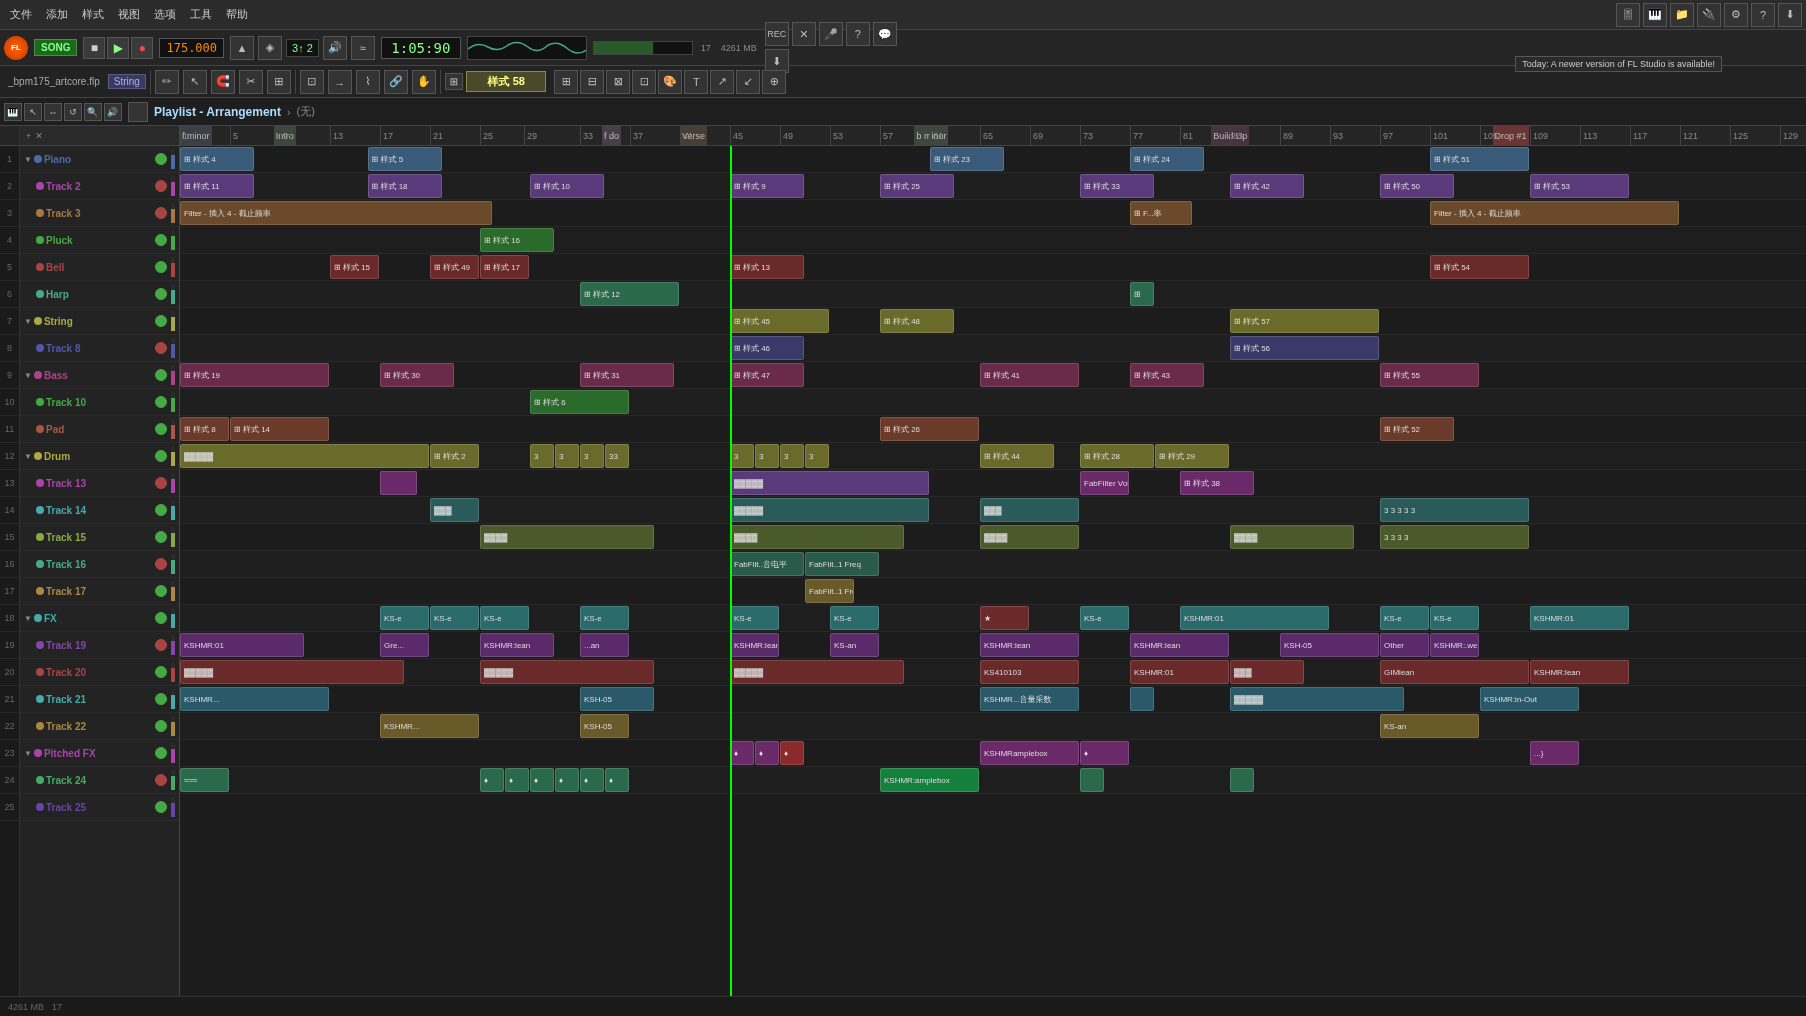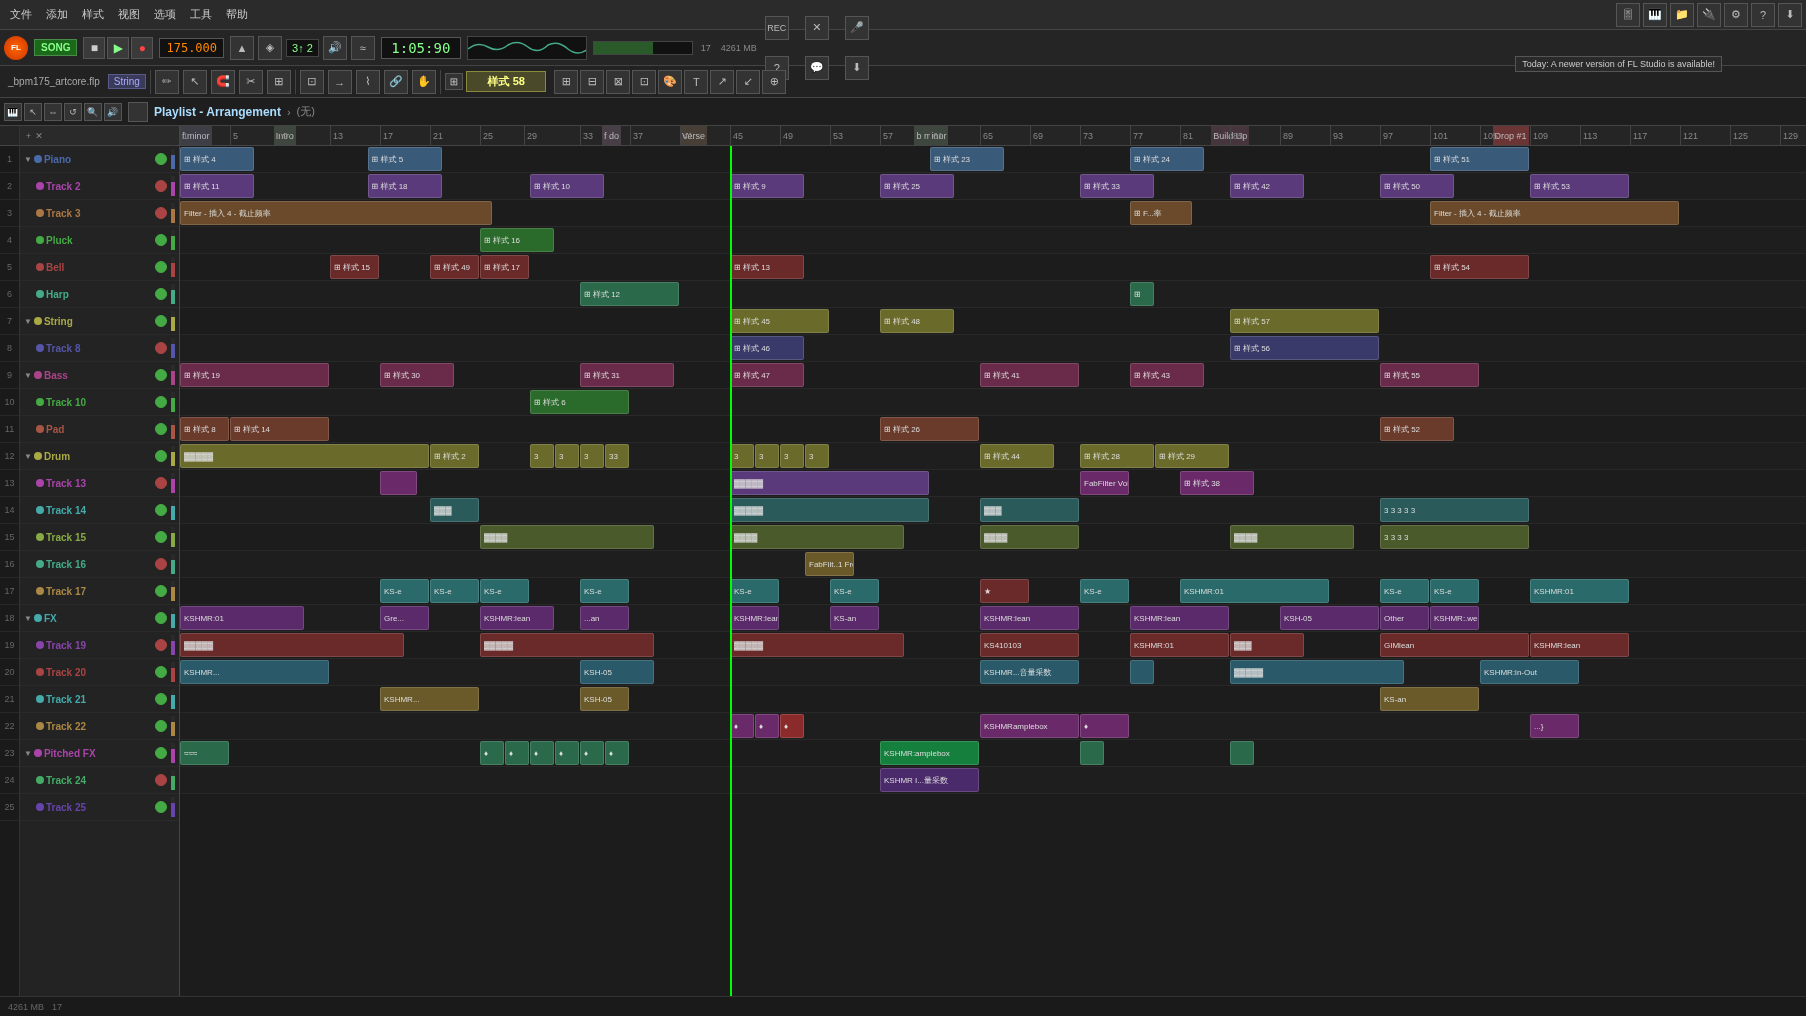--- a/index.html
+++ b/index.html
@@ -424,21 +424,21 @@
     </svg>
   </div>
 
   <div style="background:#111;border:1px solid #444;height:14px;width:100px;position:relative;">
     <div style="position:absolute;left:0;top:0;height:100%;width:60%;background:#2a5a2a;"></div>
   </div>
 
   <div style="font-size:9px;color:#888;padding:2px;">17</div>
   <div style="font-size:9px;color:#888;padding:2px;">4261 MB</div>
 
-  <div style="display:flex;gap:16px;flex-wrap:wrap;max-width:140px;">
+  <div style="display:flex;gap:3px;flex-wrap:wrap;max-width:140px;">
     <div class="tool-icon" style="font-size:9px;">REC</div>
     <div class="tool-icon">✕</div>
     <div class="tool-icon">🎤</div>
     <div class="tool-icon">?</div>
     <div class="tool-icon">💬</div>
     <div class="tool-icon">⬇</div>
   </div>
 
   <div style="position:relative;flex:1;">
     <div class="notification-box">Today: A newer version of FL Studio is available!</div>
@@ -908,20 +908,24 @@
             <div class="pattern-block" style="left: 1200px; width: 149px; background: rgb(42, 90, 90); color: rgb(221, 221, 221);">3 3 3 3 3</div>
           </div>
           <div class="track-row">
             <div class="pattern-block" style="left: 300px; width: 174px; background: rgb(74, 90, 42); color: rgb(221, 221, 221);">▓▓▓▓</div>
             <div class="pattern-block" style="left: 550px; width: 174px; background: rgb(74, 90, 42); color: rgb(221, 221, 221);">▓▓▓▓</div>
             <div class="pattern-block" style="left: 800px; width: 99px; background: rgb(74, 90, 42); color: rgb(221, 221, 221);">▓▓▓▓</div>
             <div class="pattern-block" style="left: 1050px; width: 124px; background: rgb(74, 90, 42); color: rgb(221, 221, 221);">▓▓▓▓</div>
             <div class="pattern-block" style="left: 1200px; width: 149px; background: rgb(74, 90, 42); color: rgb(221, 221, 221);">3 3 3 3</div>
           </div>
           <div class="track-row">
+            <div class="pattern-block" style="left: 550px; width: 74px; background: rgb(42, 90, 74); color: rgb(221, 221, 221);">FabFilt..音电平</div>
+            <div class="pattern-block" style="left: 625px; width: 74px; background: rgb(42, 90, 74); color: rgb(221, 221, 221);">FabFilt..1 Freq</div>
+          </div>
+          <div class="track-row">
             <div class="pattern-block" style="left: 625px; width: 49px; background: rgb(106, 90, 42); color: rgb(221, 221, 221);">FabFilt..1 Freq</div>
           </div>
           <div class="track-row">
             <div class="pattern-block" style="left: 200px; width: 49px; background: rgb(42, 106, 106); color: rgb(221, 221, 221);">KS-e</div>
             <div class="pattern-block" style="left: 250px; width: 49px; background: rgb(42, 106, 106); color: rgb(221, 221, 221);">KS-e</div>
             <div class="pattern-block" style="left: 300px; width: 49px; background: rgb(42, 106, 106); color: rgb(221, 221, 221);">KS-e</div>
             <div class="pattern-block" style="left: 400px; width: 49px; background: rgb(42, 106, 106); color: rgb(221, 221, 221);">KS-e</div>
             <div class="pattern-block" style="left: 550px; width: 49px; background: rgb(42, 106, 106); color: rgb(221, 221, 221);">KS-e</div>
             <div class="pattern-block" style="left: 650px; width: 49px; background: rgb(42, 106, 106); color: rgb(221, 221, 221);">KS-e</div>
             <div class="pattern-block" style="left: 800px; width: 49px; background: rgb(106, 42, 42); color: rgb(221, 221, 221);">★</div>
@@ -980,23 +984,20 @@
             <div class="pattern-block" style="left: 300px; width: 24px; background: rgb(42, 106, 74); color: rgb(221, 221, 221);">♦</div>
             <div class="pattern-block" style="left: 325px; width: 24px; background: rgb(42, 106, 74); color: rgb(221, 221, 221);">♦</div>
             <div class="pattern-block" style="left: 350px; width: 24px; background: rgb(42, 106, 74); color: rgb(221, 221, 221);">♦</div>
             <div class="pattern-block" style="left: 375px; width: 24px; background: rgb(42, 106, 74); color: rgb(221, 221, 221);">♦</div>
             <div class="pattern-block" style="left: 400px; width: 24px; background: rgb(42, 106, 74); color: rgb(221, 221, 221);">♦</div>
             <div class="pattern-block" style="left: 425px; width: 24px; background: rgb(42, 106, 74); color: rgb(221, 221, 221);">♦</div>
             <div class="pattern-block" style="left: 700px; width: 99px; background: #15803d; color: rgb(221, 221, 221);">KSHMR:amplebox</div>
             <div class="pattern-block" style="left: 900px; width: 24px; background: rgb(42, 106, 74); color: rgb(221, 221, 221);"></div>
             <div class="pattern-block" style="left: 1050px; width: 24px; background: rgb(42, 106, 74); color: rgb(221, 221, 221);"></div>
           </div>
-          <div class="track-row">
-            <div class="pattern-block" style="left: 700px; width: 99px; background: rgb(74, 42, 106); color: rgb(221, 221, 221);">KSHMR I...量采数</div>
-          </div>
         </div>
       <div id="playhead" style="height: 100%; left: 550px;"></div>
     </div>
   </div>
 
 </div>
 
 <div id="status-bar">
   <span>4261 MB</span>
   <span>17</span>

